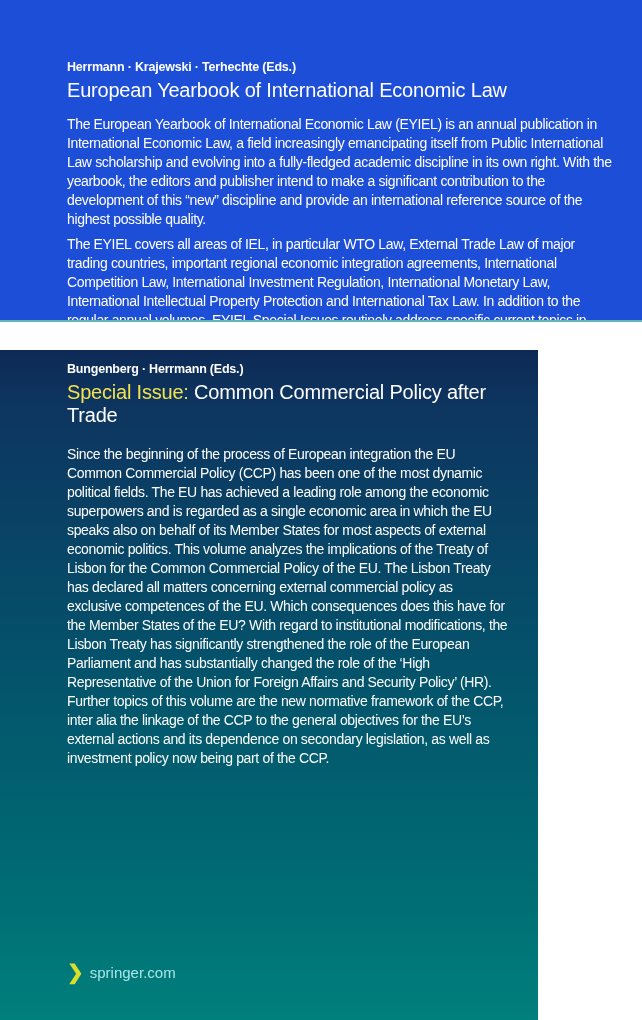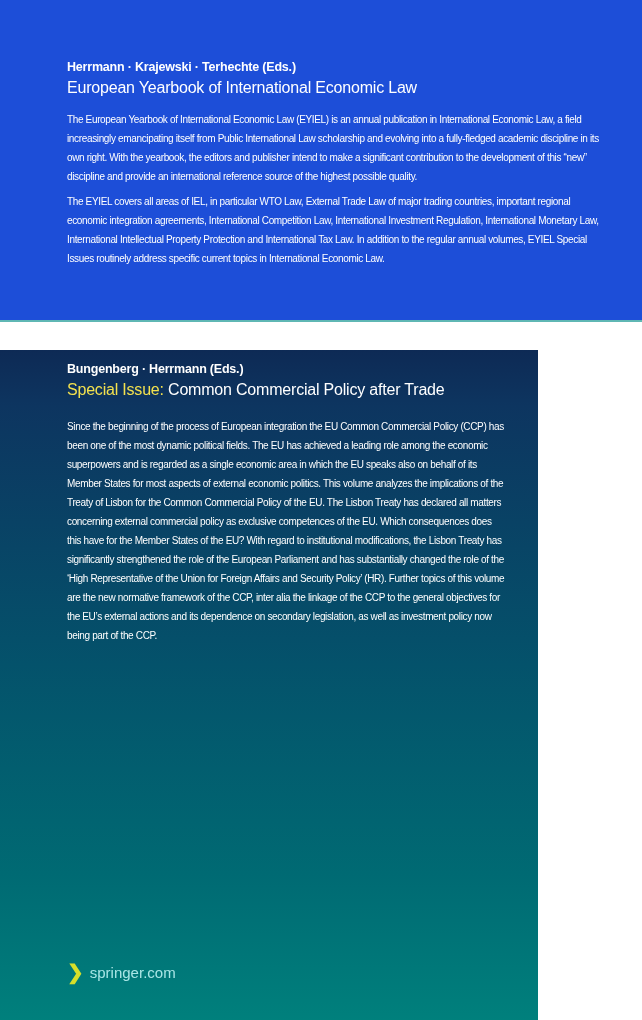--- a/index.html
+++ b/index.html
@@ -4,22 +4,22 @@
 <style>
   html, body { margin:0; padding:0; }
   body { width:642px; height:1020px; overflow:hidden; font-family:"Liberation Sans", sans-serif; }
   .cover { position:relative; width:642px; height:1020px; }
   .top { position:absolute; left:0; top:0; width:642px; height:320px; background:#1d4ed8; }
   .divider { position:absolute; left:0; top:320px; width:642px; height:2px; background:#5fb7b4; }
   .bottom { position:absolute; left:0; top:322px; width:538px; height:698px;
     background:linear-gradient(to bottom, #0d2a55 0%, #0d3560 8%, #04526b 45%, #006a73 75%, #00847e 100%);margin-top:28px; }
   .content { position:absolute; left:67px; right:30px; color:#ffffff; }
   .authors { font-size:12.5px; font-weight:bold; letter-spacing:-0.2px; }
-  .series-title { font-size:16px; margin-top:5px; letter-spacing:-0.2px; }
-  .para { font-size:10px; line-height:19px; letter-spacing:-0.35px; margin:0; }
+  .series-title { font-size:20px; margin-top:5px; letter-spacing:-0.2px; }
+  .para { font-size:14px; line-height:19px; letter-spacing:-0.35px; margin:0; }
   .para + .para { margin-top:6px; }
   .special-label { color:#f3e14e; }
   .barcode-box { position:absolute; left:67px; top:847px; width:170px; height:106px; background:#fff; }
   .isbn-text { position:absolute; left:10px; top:11px; font-size:14px; color:#111; letter-spacing:-0.3px; }
   .bars { position:absolute; left:18px; top:32px; width:140px; height:58px;
     background:repeating-linear-gradient(90deg,#111 0 2px,#fff 2px 3px,#111 3px 4px,#fff 4px 6px,#111 6px 9px,#fff 9px 10px,#111 10px 11px,#fff 11px 13px); }
   .barcode-digits { position:absolute; left:8px; top:80px; font-family:"DejaVu Sans Mono", monospace; font-size:15px; color:#111; background:#fff; letter-spacing:1px; padding:0 2px; }
   .springer { position:absolute; left:67px; top:962px; display:flex; align-items:center; gap:6px; }
   .chev { color:#d6df2a; font-size:20px; font-weight:bold; line-height:20px; }
   .springer-url { color:#a9e6e6; font-size:15px; }

